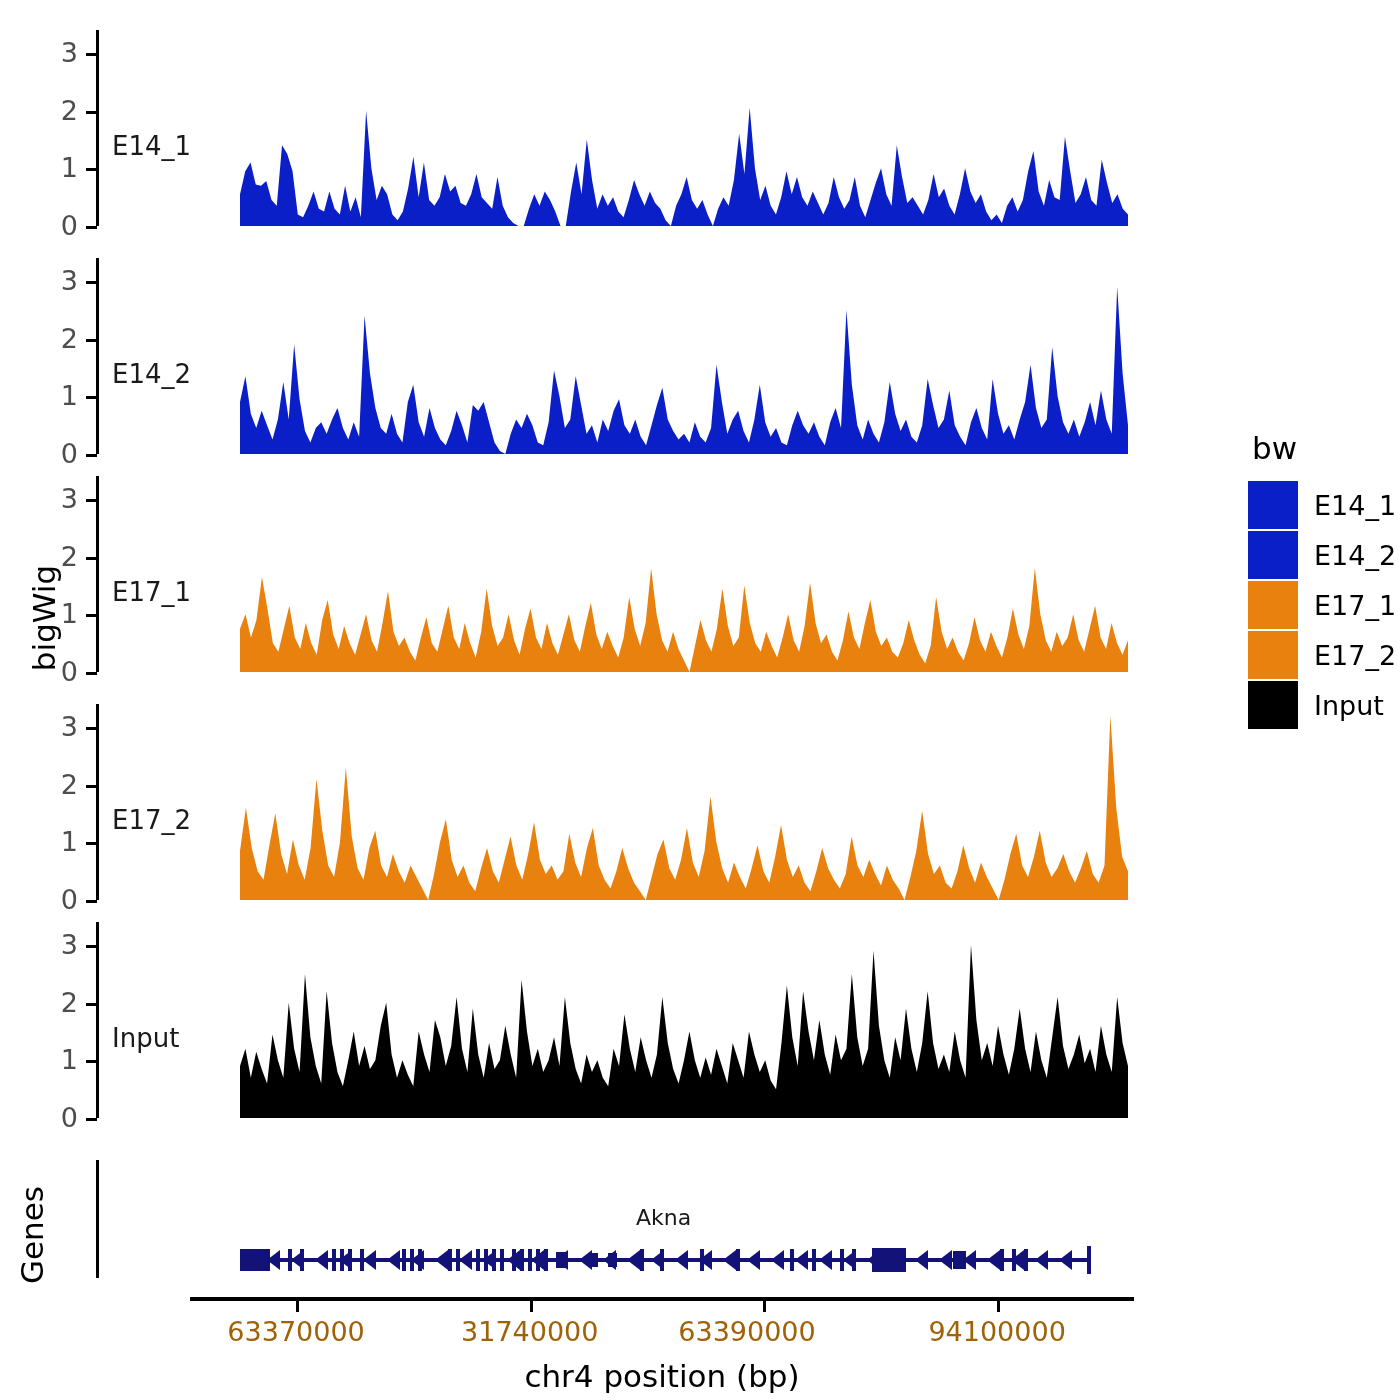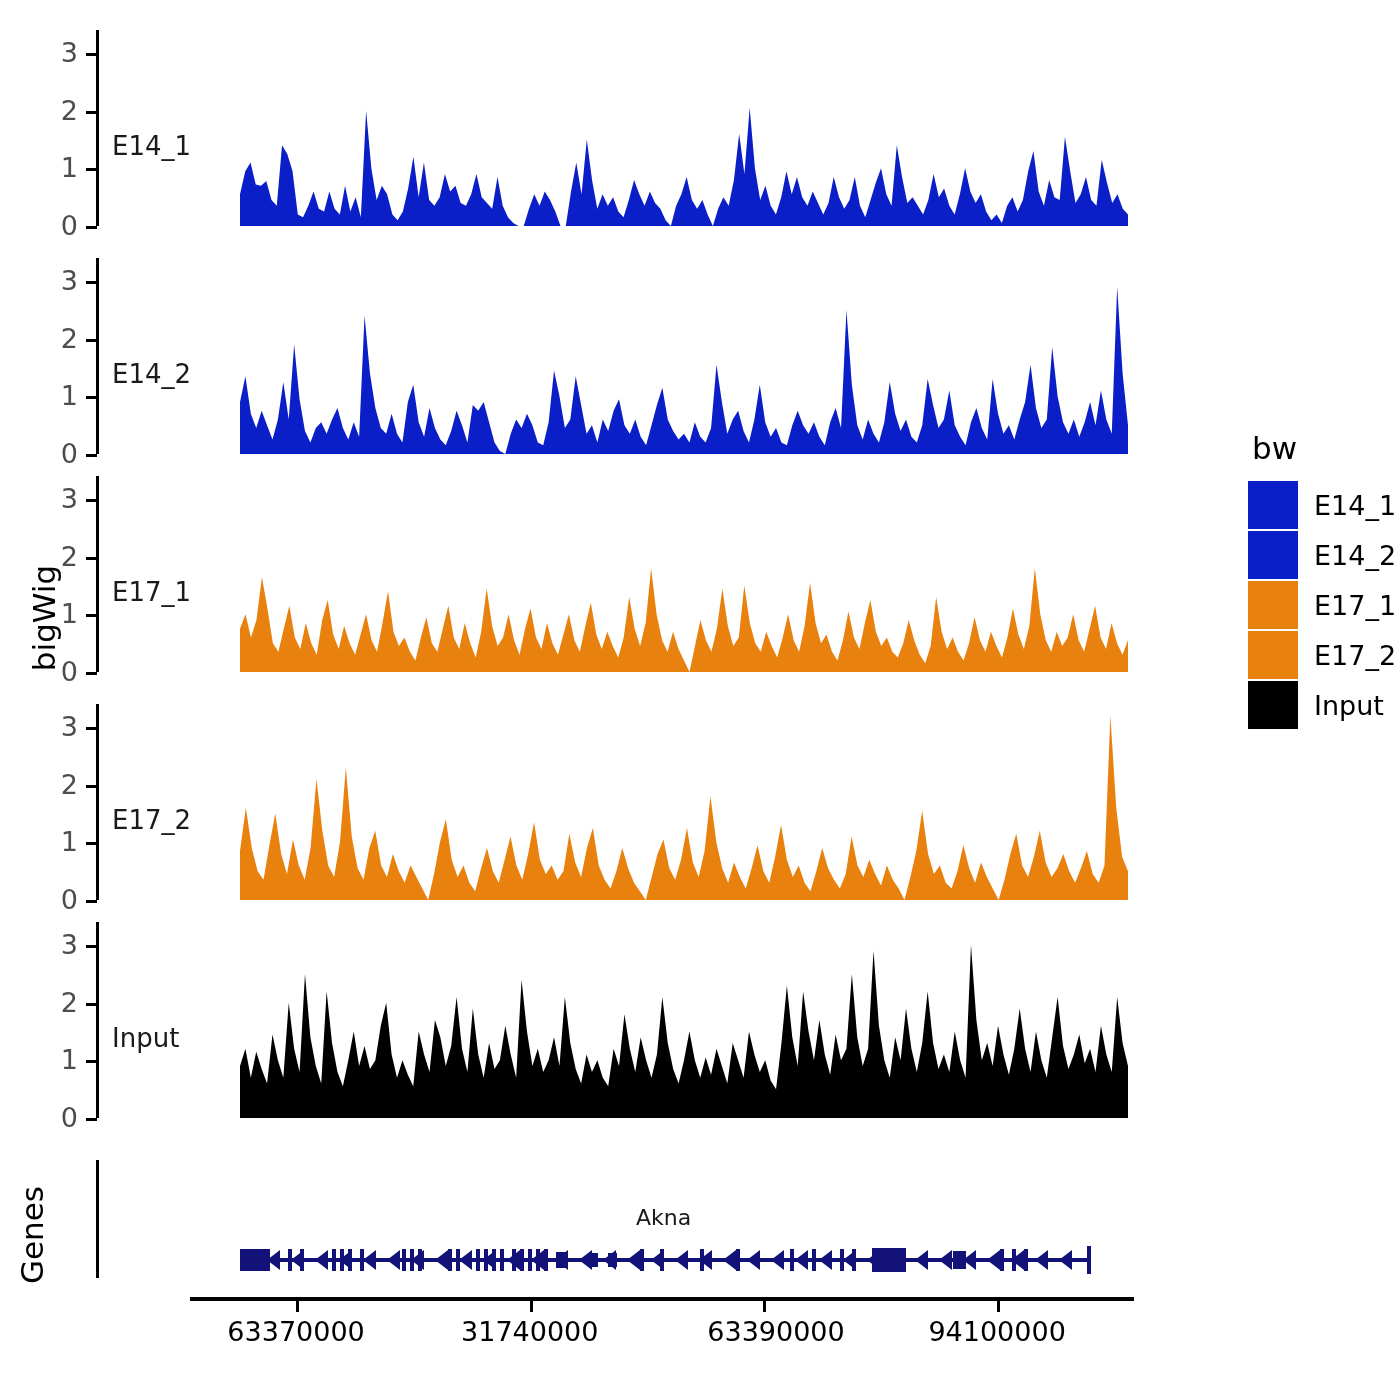--- a/index.html
+++ b/index.html
@@ -53,21 +53,21 @@
   #gene-axis{position:absolute;left:96px;top:0px;width:3px;height:118px;background:#000;}
   #gene-label{
     position:absolute;font-size:22px;color:#1a1a1a;white-space:nowrap;
     left:636px;top:1205px;
   }
 
   
   #xaxis-line{position:absolute;left:190px;top:1297px;width:944px;height:4px;background:#000;}
   .xtick{position:absolute;top:1301px;width:3px;height:11px;background:#000;}
   .xtick-label{
-    position:absolute;top:1316px;font-size:27px;color:#000000;
+    position:absolute;top:1316px;font-size:27px;color:#a16207;
     transform:translateX(-50%);white-space:nowrap;
   }
   #xaxis-title{
     position:absolute;top:1358px;left:190px;width:944px;text-align:center;
     font-size:31px;color:#000;
   }
 
   
   #legend{position:absolute;left:1248px;top:430px;width:180px;}
   #legend-title{font-size:31px;color:#000;margin:0 0 14px 4px;}
@@ -242,24 +242,25 @@
   </div>
   <div id="gene-label">Akna</div>
 
   <div id="xaxis-line"></div>
   <div id="xticks">
       <div class="xtick" style="left: 296.084px;"></div>
       <div class="xtick-label" style="left: 296.084px;">63370000</div>
       <div class="xtick" style="left: 529.768px;"></div>
       <div class="xtick-label" style="left: 529.768px;">31740000</div>
       <div class="xtick" style="left: 763.453px;"></div>
-      <div class="xtick-label" style="left: 776px;">63390000</div>
+      <div class="xtick-label" style="left: 747px;">63390000</div>
       <div class="xtick" style="left: 997.137px;"></div>
       <div class="xtick-label" style="left: 997.137px;">94100000</div>
     </div>
+  <div id="xaxis-title">chr4 position (bp)</div>
 
   <div id="legend">
     <div id="legend-title">bw</div>
     <div id="legend-items">
         <div class="legend-row">
           <div class="legend-key" style="background: rgb(11, 31, 200);"></div>
           <div class="legend-text">E14_1</div>
         </div>
         <div class="legend-row">
           <div class="legend-key" style="background: rgb(11, 31, 200);"></div>

